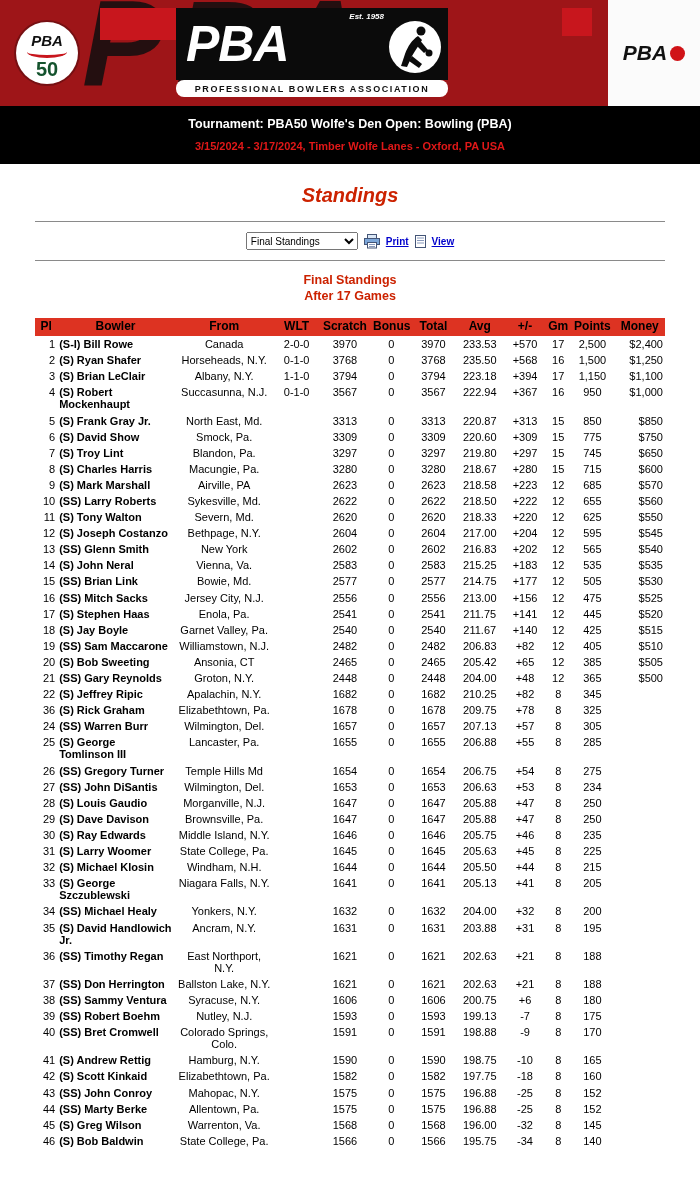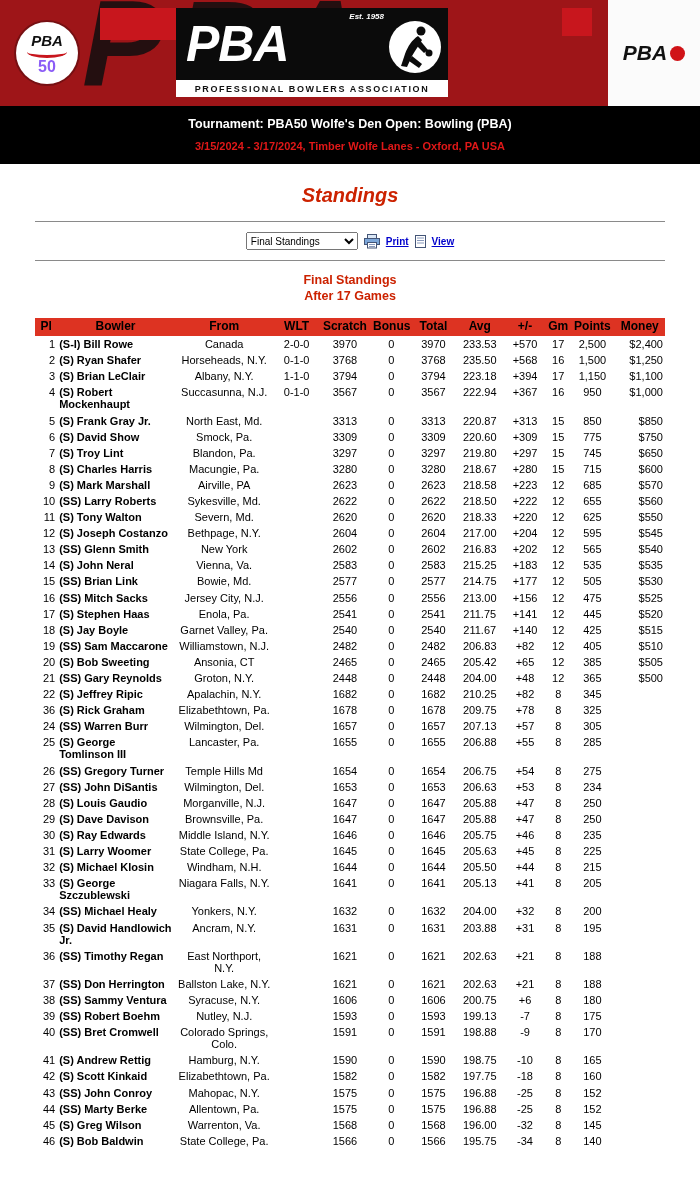--- a/index.html
+++ b/index.html
@@ -18,33 +18,33 @@
   }
   .mh-red1 { position: absolute; left: 100px; top: 8px; width: 76px; height: 32px; background: #c8161d; z-index: 2; }
   .mh-red2 { position: absolute; left: 562px; top: 8px; width: 30px; height: 28px; background: #c8161d; z-index: 2; }
 
   .pba50-logo {
     position: absolute; left: 16px; top: 22px; width: 62px; height: 62px; border-radius: 50%;
     background: #fff; z-index: 3; text-align: center; box-shadow: 0 0 0 2px rgba(0,0,0,.25);
   }
   .pba50-top { font-style: italic; font-weight: 900; font-size: 15px; color: #111; margin-top: 11px; line-height: 1; }
   .pba50-swoosh { width: 40px; height: 12px; border-bottom: 3px solid #c8161d; border-radius: 50%; margin: -2px auto 0; }
-  .pba50-bottom { font-weight: 900; font-size: 16px; color: #8b5cf6; line-height: 1.1; }
+  .pba50-bottom { font-weight: 900; font-size: 20px; color: #14532d; line-height: 1.1; }
 
   .center-logo { position: absolute; left: 176px; top: 8px; width: 272px; z-index: 3; }
   .logo-box { position: relative; background: #0b0b0b; height: 72px; padding: 3px 10px; }
   .logo-pba {
     font-style: italic; font-weight: 900; font-size: 50px; color: #fff;
     letter-spacing: -1px; line-height: 66px; display: inline-block;
   }
   .logo-est { position: absolute; right: 64px; top: 4px; color: #fff; font-weight: 700; font-size: 8px; font-style: italic; }
   .logo-circle { position: absolute; right: 6px; top: 12px; width: 54px; height: 54px; display: block; }
   .org-strip {
     background: #fff; color: #111; font-weight: 700; font-size: 9px;
-    letter-spacing: 1.6px; text-align: center; padding: 4px 0 3px; white-space: nowrap;
+    letter-spacing: 1.6px; text-align: center; padding: 4px 0 3px; white-space: nowrap; border-radius: 8px;
   }
 
   .right-panel {
     position: absolute; right: 0; top: 0; width: 92px; height: 106px; background: #fbfbfb;
     z-index: 4; display: flex; align-items: center; justify-content: center; gap: 3px;
   }
   .rp-text { font-style: italic; font-weight: 900; font-size: 21px; color: #111; }
   .rp-ball { display: inline-block; width: 15px; height: 15px; border-radius: 50%; background: #d01317; }
 
   

